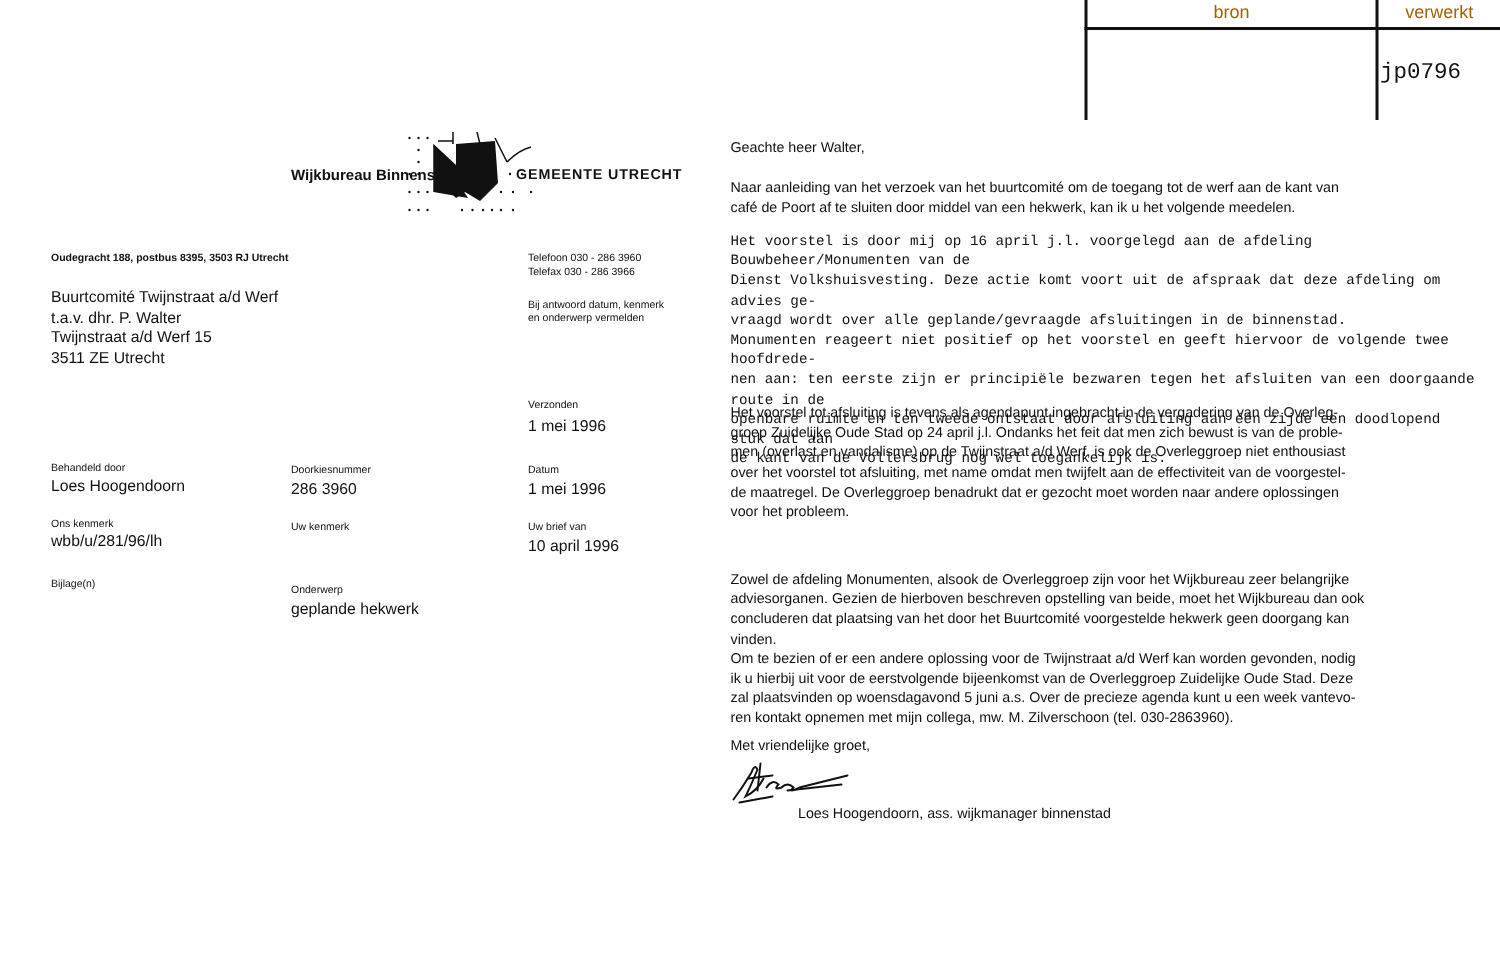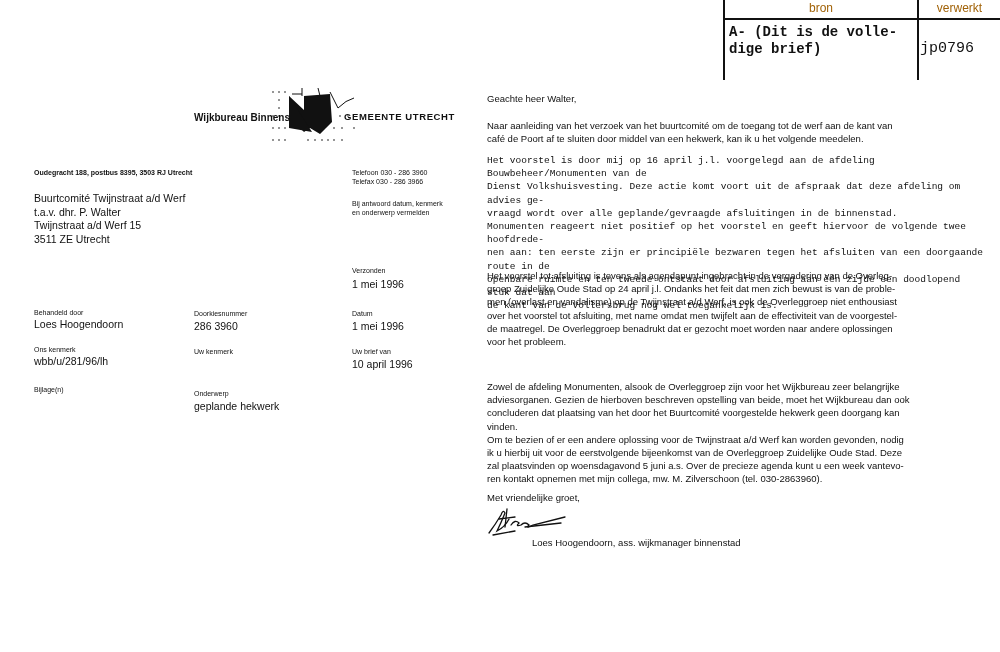--- a/index.html
+++ b/index.html
@@ -38,22 +38,20 @@
   </style>
 </head>
 <body>
 
 <div class="stamp">
   <div class="vline v1"></div>
   <div class="vline v2"></div>
   <div class="hline"></div>
   <div class="hdr hdr-bron">bron</div>
   <div class="hdr hdr-verwerkt">verwerkt</div>
-  <div class="bron-val">A- (Dit is de volle-
-dige brief)</div>
   <div class="verwerkt-val">jp0796</div>
 </div>
 
 <div class="org-left">Wijkbureau Binnenstad</div>
 <svg class="logo" viewBox="0 0 100 66">
   <g fill="#111">
     <circle cx="5" cy="4" r="0.8"></circle>
       <circle cx="11" cy="4" r="0.8"></circle>
       <circle cx="17" cy="4" r="0.8"></circle>
     <circle cx="11" cy="12" r="0.8"></circle>

